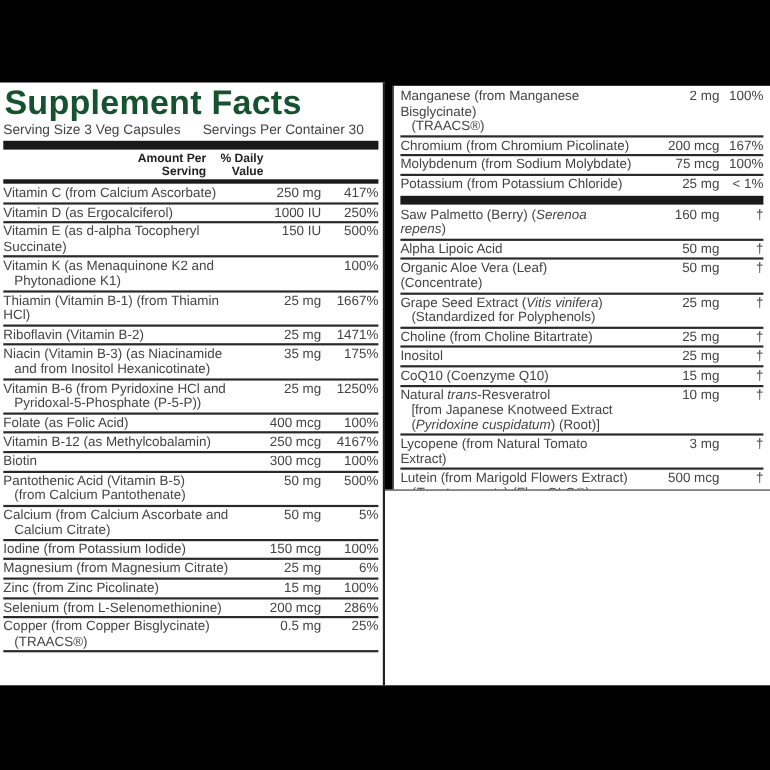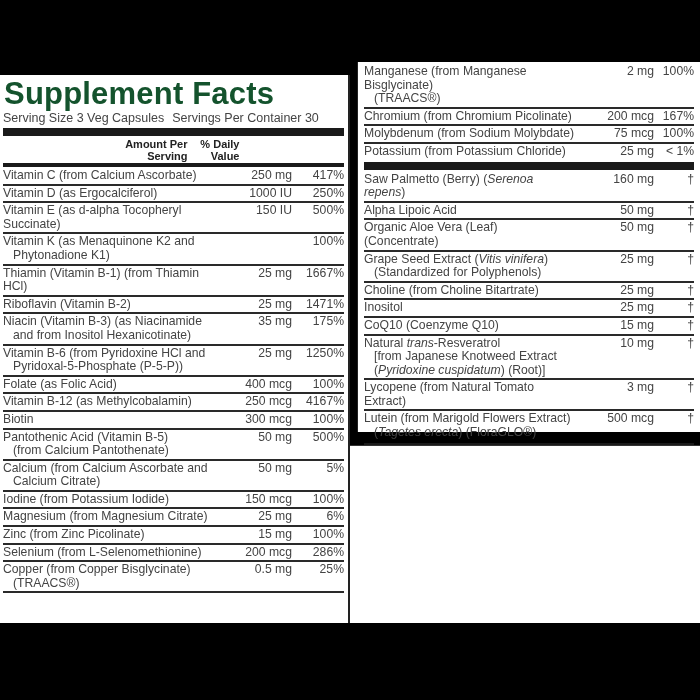--- a/index.html
+++ b/index.html
@@ -1,22 +1,22 @@
 <!DOCTYPE html>
 <html><head>
 <meta charset="utf-8">
 <style>
   html,body{margin:0;padding:0;}
   body{width:700px;height:700px;background:#000;position:relative;overflow:hidden;font-family:"Liberation Sans",sans-serif;color:#333;}
   .panel{position:absolute;background:#fff;box-sizing:border-box;}
   #left{left:0;top:75px;width:350px;height:548px;padding:2px 4px 0 3px;border-right:2px solid #222;}
-  #right{left:357px;top:62px;width:343px;height:370px;padding:2px 6px 0 6px;border-left:1px solid #222;}
+  #right{left:357px;top:78px;width:343px;height:370px;padding:2px 6px 0 6px;border-left:1px solid #222;}
   #blank{left:350px;top:445px;width:350px;height:178px;border-top:1px solid #333;}
   .title{font-family:"Liberation Sans",sans-serif;font-weight:bold;font-size:31px;color:#14532d;letter-spacing:0.2px;line-height:34px;margin-left:1px;}
-  .serving{font-size:12.5px;color:#444;line-height:15px;display:flex;gap:8px;}
+  .serving{font-size:12.5px;color:#444;line-height:15px;display:flex;gap:20px;}
   .thick{height:8px;background:#1a1a1a;margin:2px 0 2px 0;}
   .medium{height:4px;background:#1a1a1a;margin:1px 0;}
   .hdr{display:flex;justify-content:center;font-size:11px;font-weight:bold;color:#222;line-height:12px;text-align:right;}
   .hdr .amt{width:80px;}
   .hdr .dv{width:52px;}
   .row{display:flex;font-size:12.2px;line-height:13.6px;color:#444;border-bottom:2px solid #2a2a2a;padding:1px 0 1px 0;}
   .row .name{flex:1;}
   .row .name .sub{display:block;padding-left:10px;}
   .row .amt{width:78px;text-align:right;white-space:nowrap;}
   .row .dv{width:52px;text-align:right;white-space:nowrap;}

